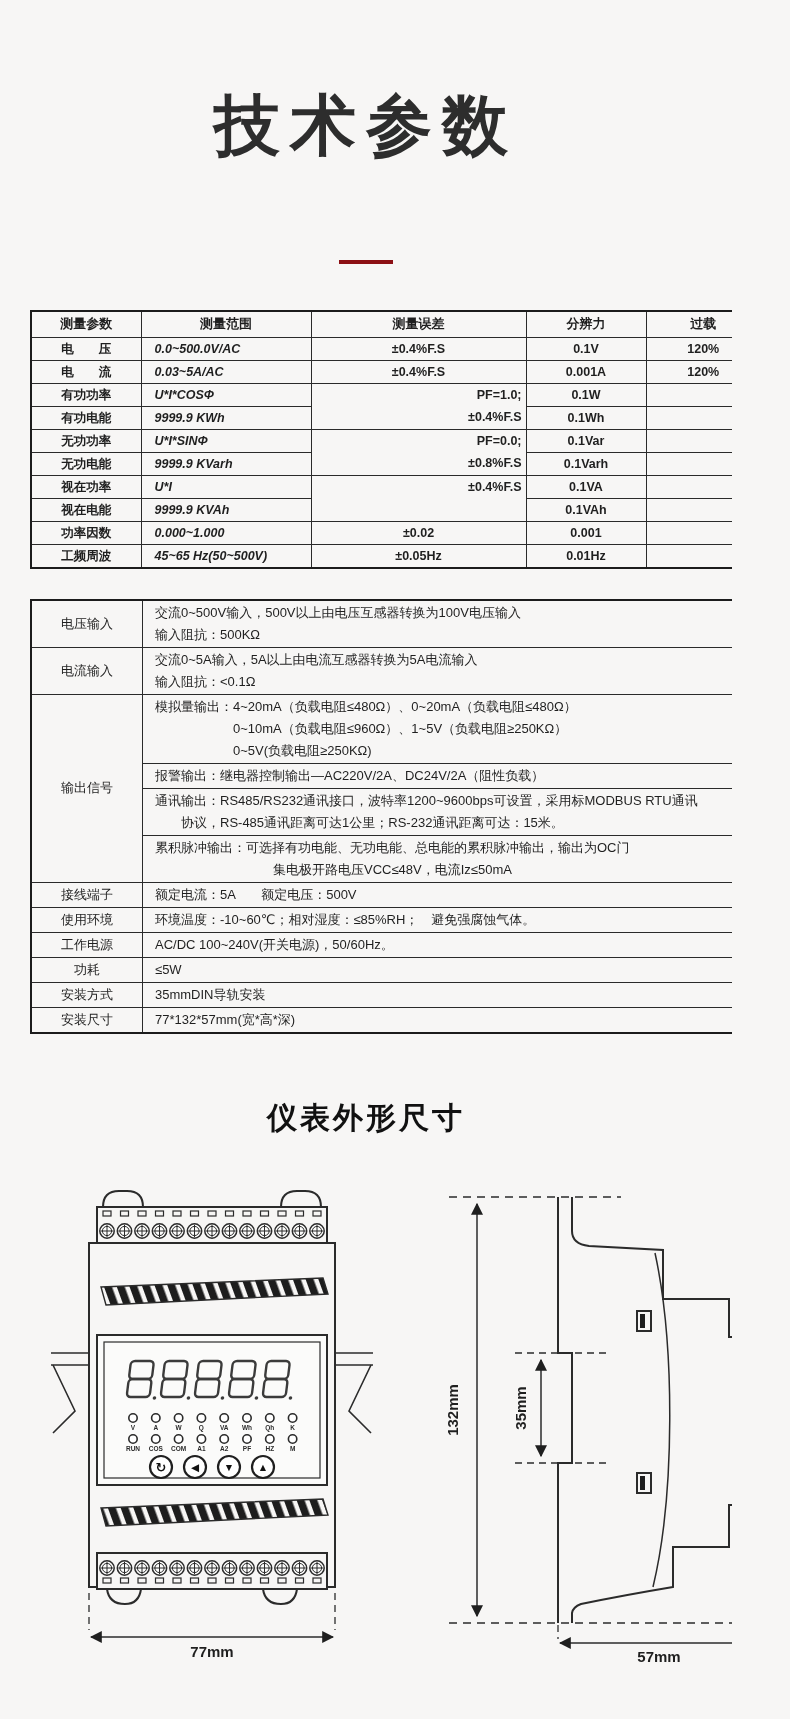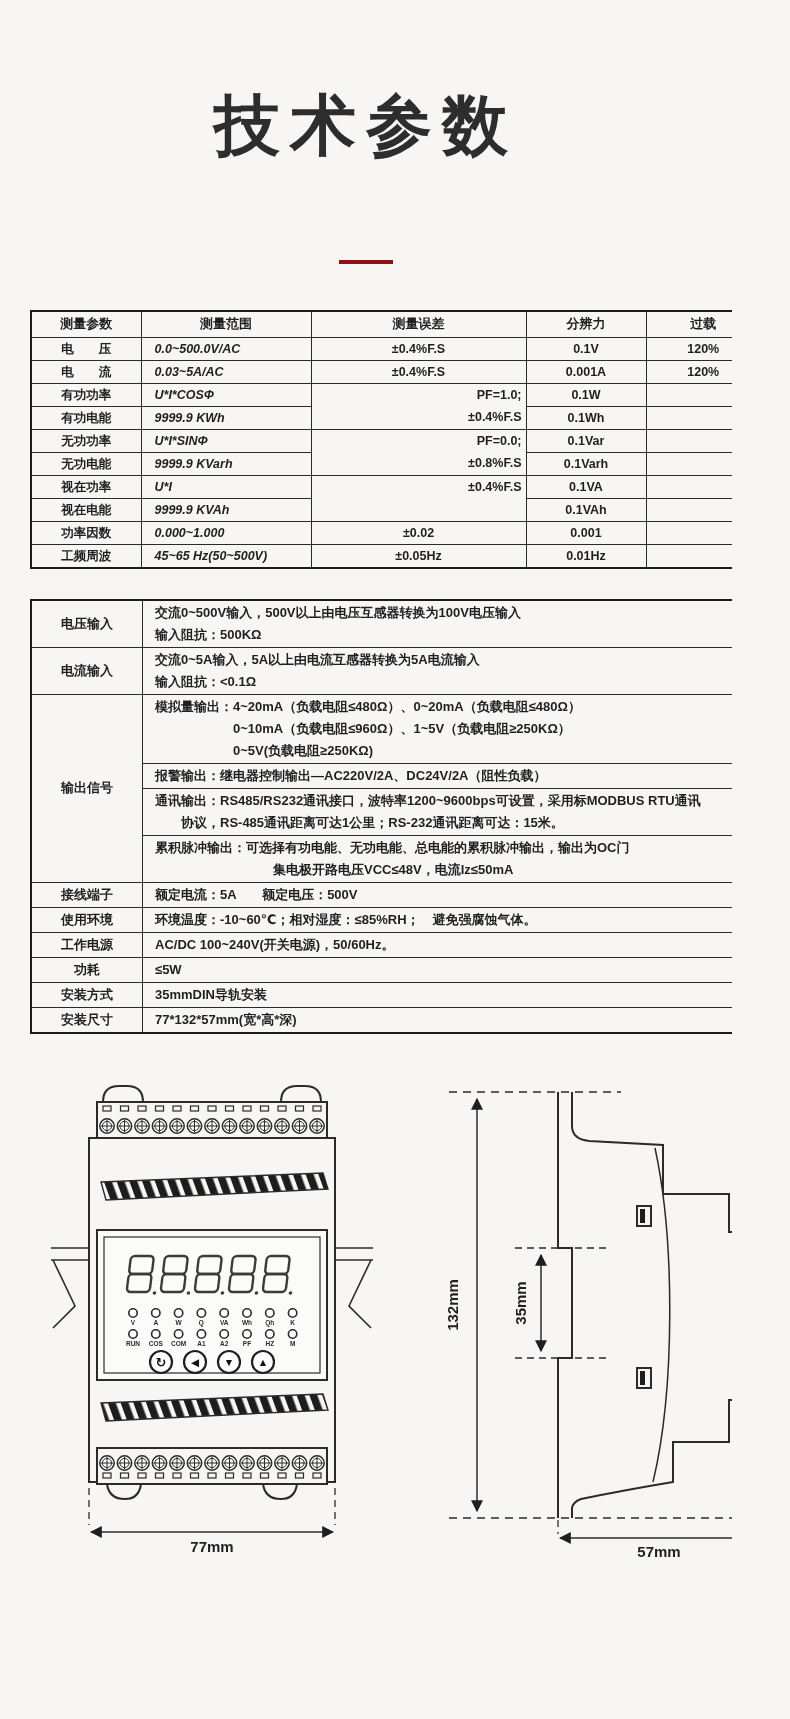--- a/index.html
+++ b/index.html
@@ -19,21 +19,21 @@
     font-size:12.5px;font-weight:700;
   }
   .t1 th,.t1 td{border:1px solid #2a2a2a;height:22px;line-height:22px;padding:0 4px;overflow:hidden;white-space:nowrap;}
   .t1 th{height:25px;font-size:13px;text-align:center;font-weight:900;}
   .t1 .c{text-align:center;margin-left:41px;}
   .t1 .l{text-align:left;padding-left:13px;font-style:italic;}
   .err2{padding:0;}
   .err2 div{height:22px;line-height:22px;text-align:right;}
   .t2{
     width:730px;margin:30px 0 0 30px;border:2px solid #1c1c1c;
-    font-size:13px;font-weight:700;
+    font-size:13px;font-weight:400;
   }
   .t2 td{border:1px solid #2a2a2a;padding:1px 0;vertical-align:middle;}
   .t2 .lbl{width:110px;text-align:center;}
   .t2 .val{text-align:left;}
   .t2 .line{height:22px;line-height:22px;padding-left:12px;white-space:nowrap;overflow:hidden;}
   .t2 .ind-a{padding-left:90px;}
   .t2 .ind-c{padding-left:38px;}
   .t2 .ind-d{padding-left:130px;}
   .section-title{
     margin:64px 0 0;text-align:center;font-size:30px;font-weight:900;
@@ -218,20 +218,21 @@
     </tr>
     <tr>
       <td class="lbl">安装尺寸</td>
       <td class="val">
             <div class="line">77*132*57mm(宽*高*深)</div>
           </td>
     </tr>
   </tbody>
     </table>
 
+  <h2 class="section-title">仪表外形尺寸</h2>
 
   <svg class="outline-svg" width="740" height="500" viewBox="0 0 740 500">
     <defs>
       <g id="screw">
         <circle r="7.2" fill="#fdfdfc" stroke="#2b2b2b" stroke-width="1.5"></circle>
         <circle r="4.6" fill="none" stroke="#2b2b2b" stroke-width="1"></circle>
         <line x1="-6.2" y1="0" x2="6.2" y2="0" stroke="#2b2b2b" stroke-width="1"></line>
         <line x1="0" y1="-6.2" x2="0" y2="6.2" stroke="#2b2b2b" stroke-width="1"></line>
       </g>
       <pattern id="vent" width="12" height="30" patternUnits="userSpaceOnUse" patternTransform="rotate(-20)">

